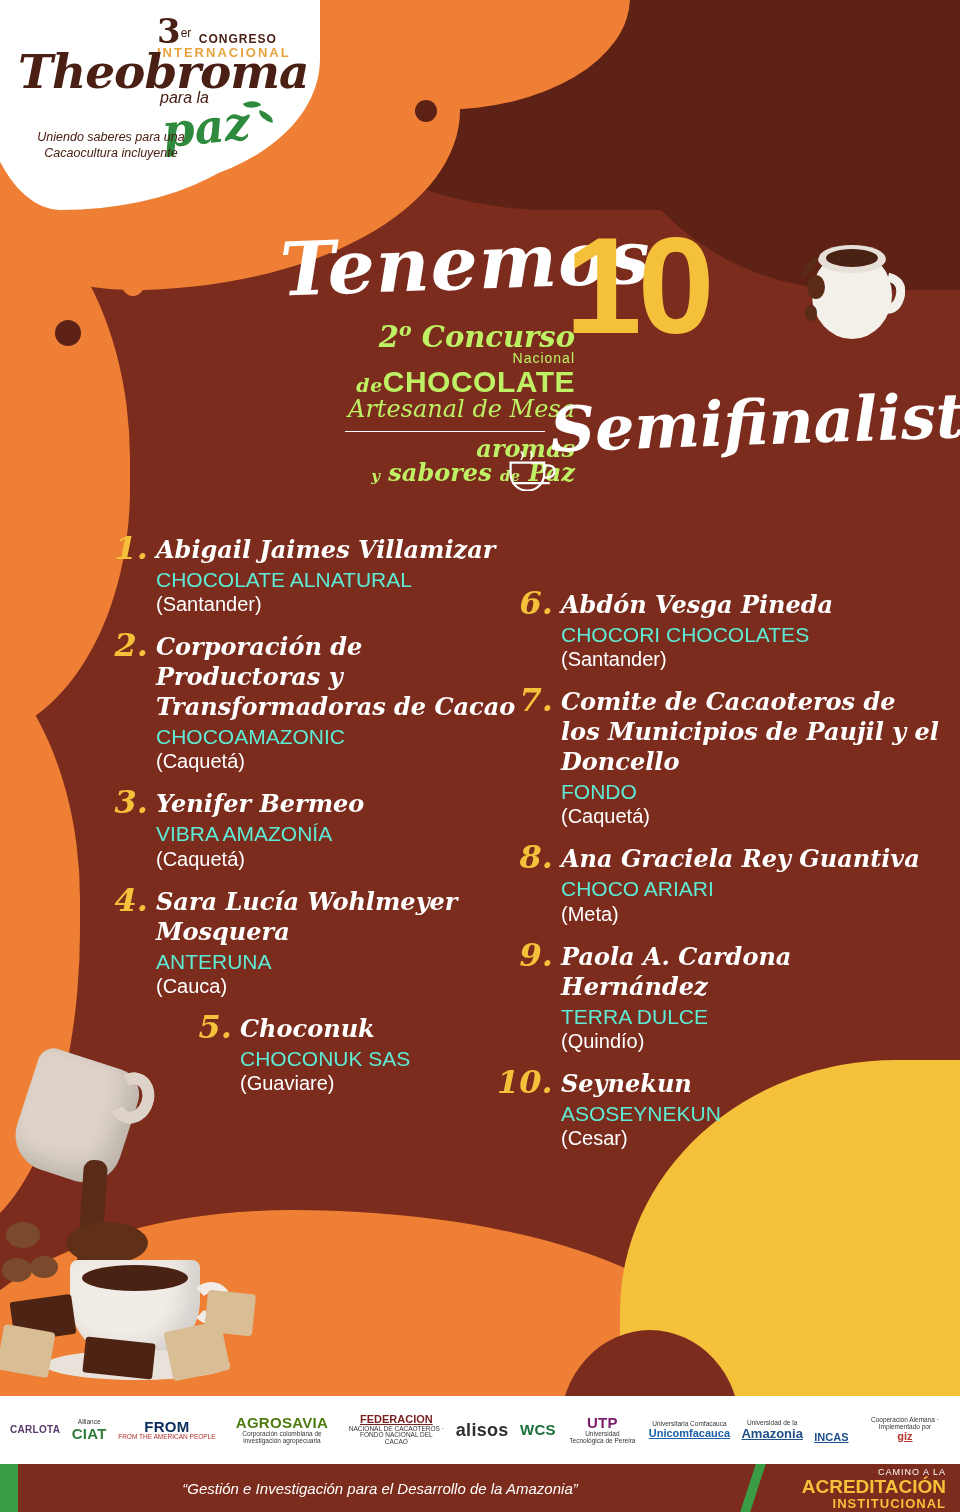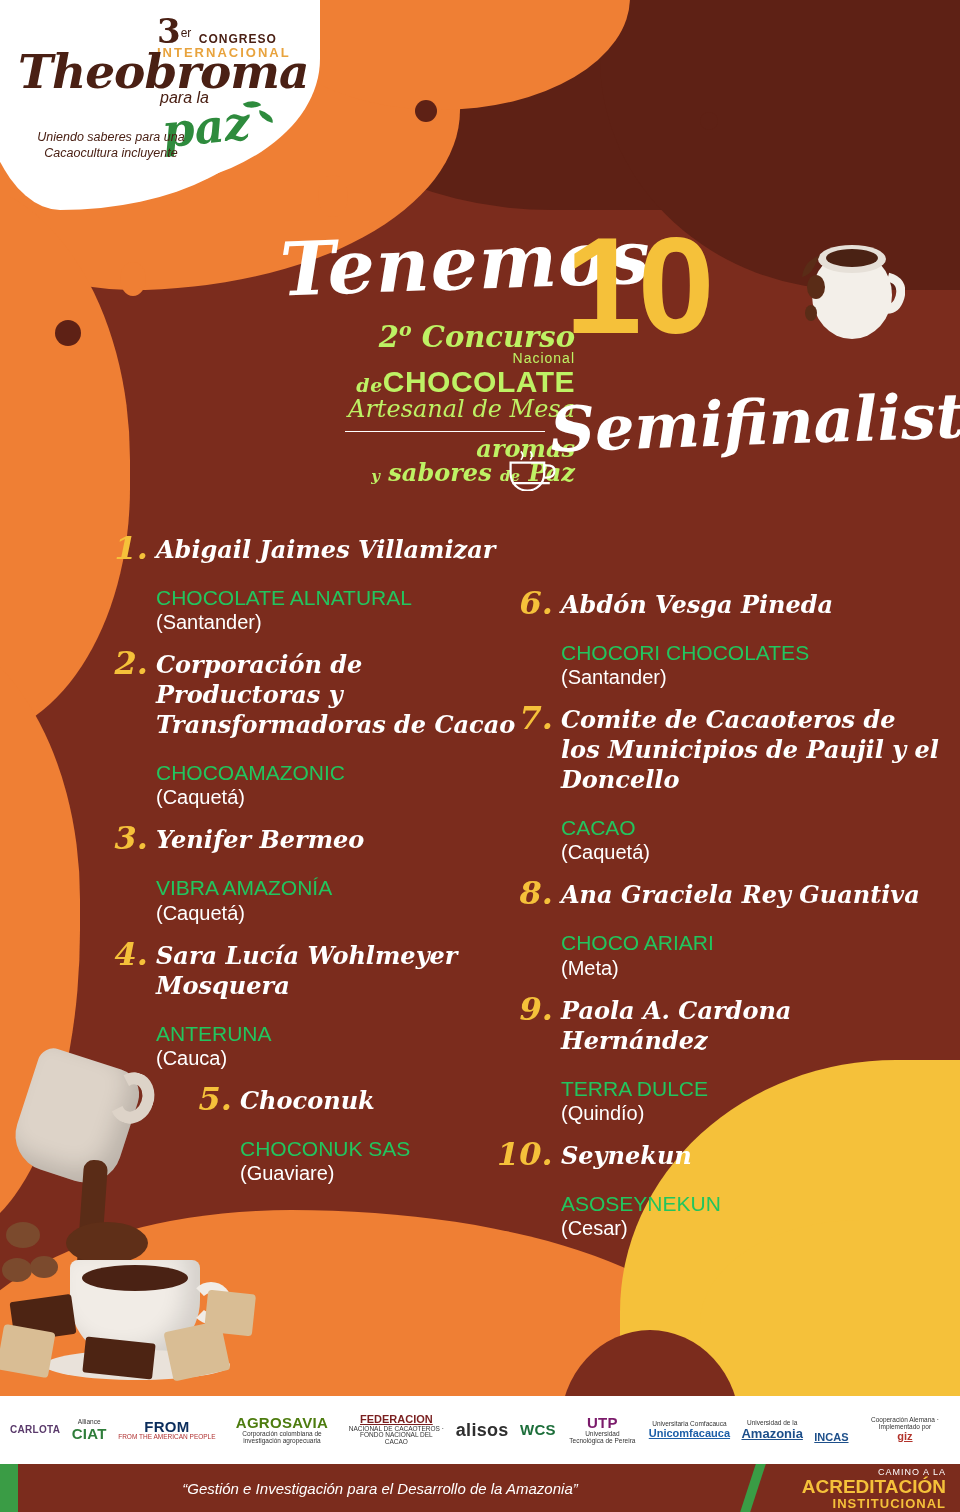--- a/index.html
+++ b/index.html
@@ -192,21 +192,21 @@
   .num {
     position:absolute; left:0; top:-6px; width:48px; text-align:right;
     font-family:"DejaVu Serif", serif; font-style:italic; font-weight:bold;
     font-size:32px; color:#f5c13a;
   }
   .person {
     font-family:"DejaVu Serif", serif; font-style:italic; font-weight:bold;
     font-size:24px; color:#ffffff; line-height:1.25;
   }
   .org {
-    font-size:21px; color:#22c55e; line-height:1.2; margin-top:20px;
+    font-size:21px; color:#5eead4; line-height:1.2; margin-top:2px;
   }
   .place {
     font-size:20px; color:#ffffff; line-height:1.2;
   }
   .entry.indent { padding-left:140px; }
   .entry.indent .num { left:84px; }
 
   
   .stilllife { position:absolute; left:0; top:1010px; width:300px; height:400px; z-index:6; }
   .sl-cup {
@@ -426,21 +426,21 @@
     <div class="entry">
       <div class="num">6.</div>
       <div class="person">Abdón Vesga Pineda</div>
       <div class="org">CHOCORI CHOCOLATES</div>
       <div class="place">(Santander)</div>
     </div>
 
     <div class="entry">
       <div class="num">7.</div>
       <div class="person">Comite de Cacaoteros de los Municipios de Paujil y el Doncello</div>
-      <div class="org">CACAO</div>
+      <div class="org">FONDO</div>
       <div class="place">(Caquetá)</div>
     </div>
 
     <div class="entry">
       <div class="num">8.</div>
       <div class="person">Ana Graciela Rey Guantiva</div>
       <div class="org">CHOCO ARIARI</div>
       <div class="place">(Meta)</div>
     </div>
 

